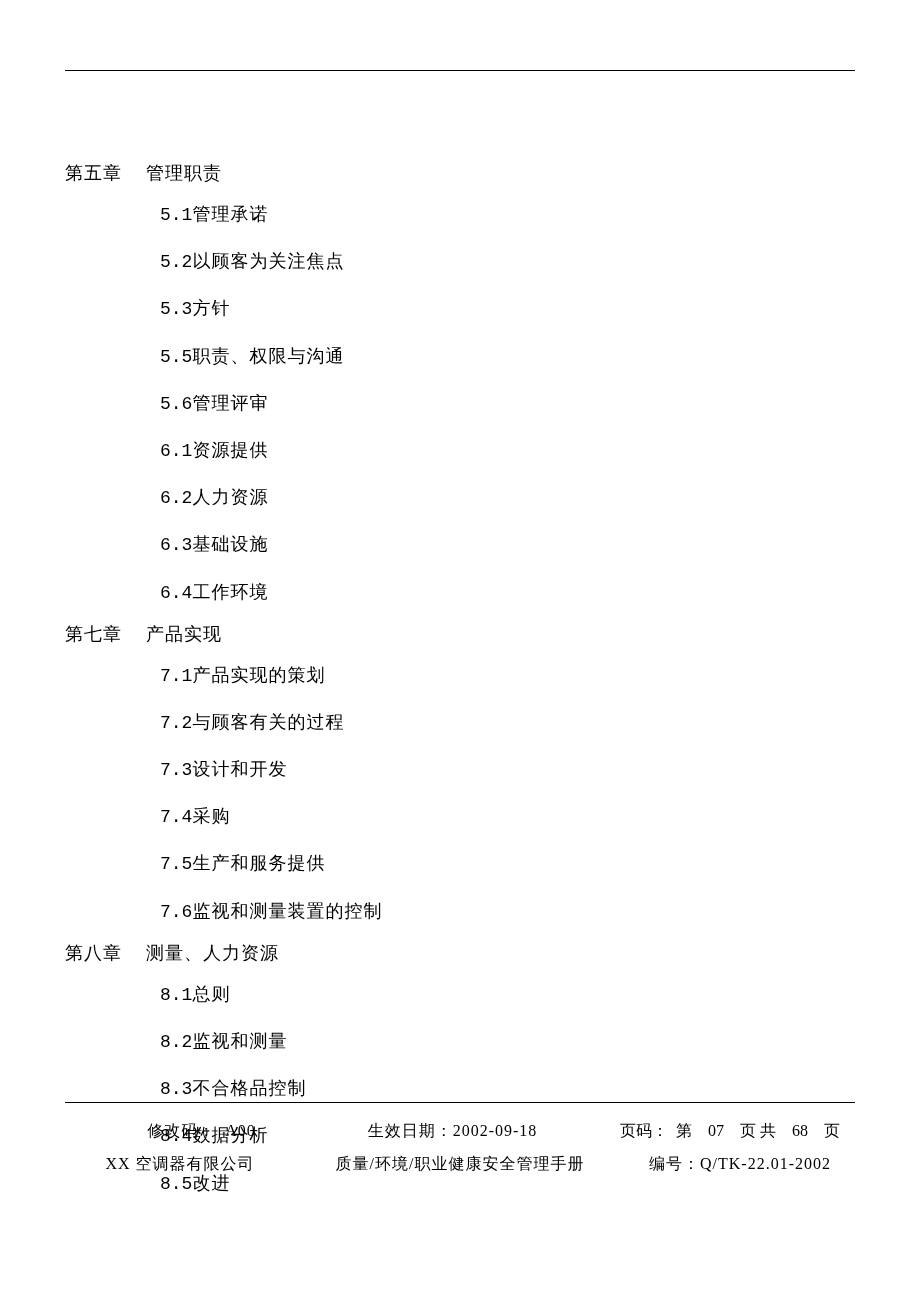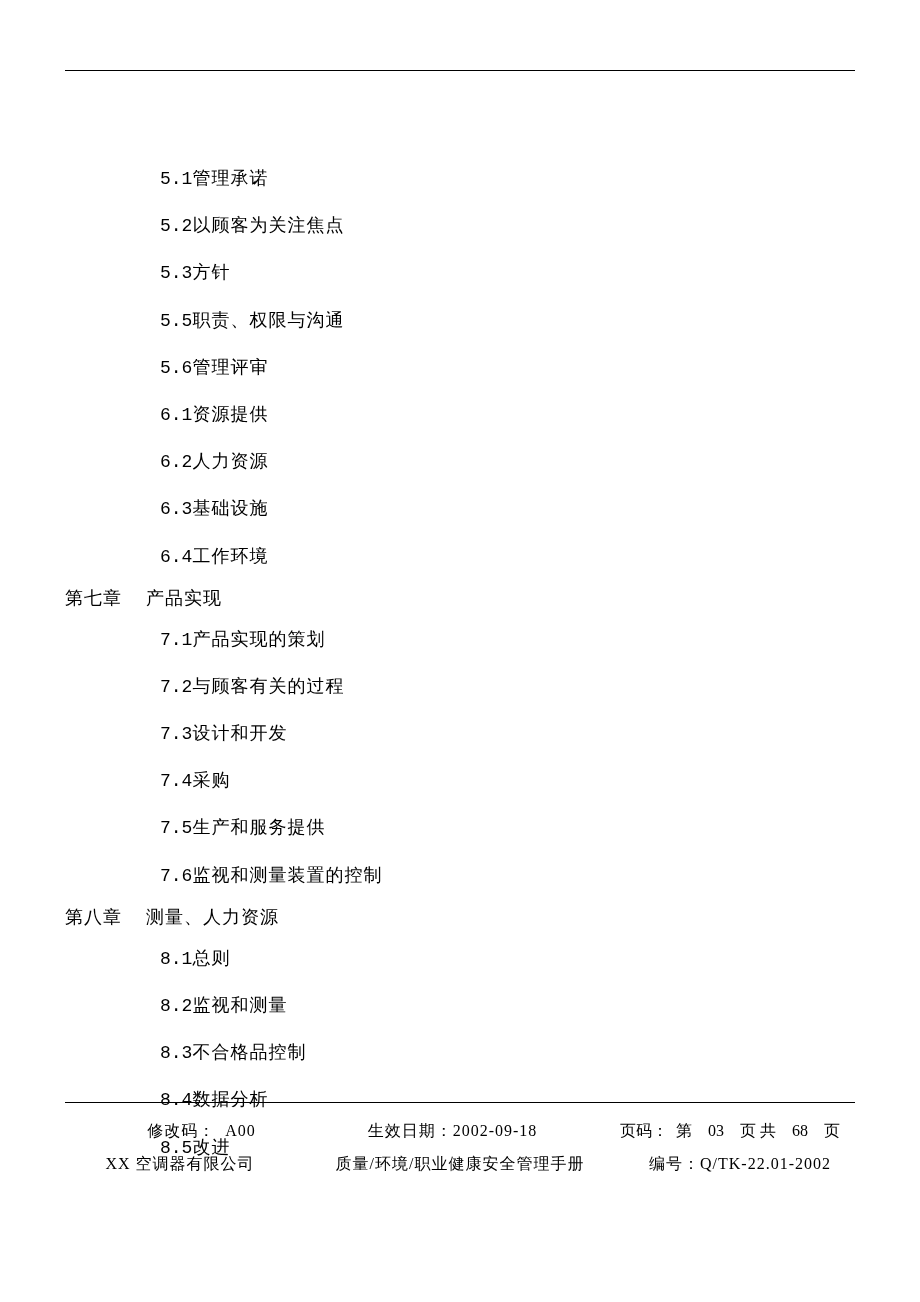--- a/index.html
+++ b/index.html
@@ -88,20 +88,23 @@
     }
   </style>
 </head>
 <body>
 
 <div class="top-line"></div>
 
 <div class="content">
 
   <div class="section">
+    <div class="chapter">
+      <span class="chapter-prefix">第五章</span><span class="chapter-title">管理职责</span>
+    </div>
     <div class="sub-item"><span class="sub-num">5.1</span><span>管理承诺</span></div>
     <div class="sub-item"><span class="sub-num">5.2</span><span>以顾客为关注焦点</span></div>
     <div class="sub-item"><span class="sub-num">5.3</span><span>方针</span></div>
     <div class="sub-item"><span class="sub-num">5.5</span><span>职责、权限与沟通</span></div>
     <div class="sub-item"><span class="sub-num">5.6</span><span>管理评审</span></div>
   </div>
 
   <div class="section">
     <div class="sub-item"><span class="sub-num">6.1</span><span>资源提供</span></div>
     <div class="sub-item"><span class="sub-num">6.2</span><span>人力资源</span></div>
@@ -137,21 +140,21 @@
 <div class="footer">
   <div class="bottom-line"></div>
   <div class="footer-row">
     <div class="footer-row1-col1">
       <span>修改码：</span>&nbsp;&nbsp;<span>A00</span>
     </div>
     <div class="footer-row1-col2">
       <span>生效日期：</span><span>2002-09-18</span>
     </div>
     <div class="footer-row1-col3 page-spaced">
-      <span>页码：</span>&nbsp;&nbsp;<span>第　03　页 共　68　页</span>
+      <span>页码：</span>&nbsp;&nbsp;<span>第　07　页 共　68　页</span>
     </div>
   </div>
   <div class="footer-row">
     <div class="footer-row2-col1">XX 空调器有限公司</div>
     <div class="footer-row2-col2">质量/环境/职业健康安全管理手册</div>
     <div class="footer-row2-col3">
       <span>编号：</span><span>Q/TK-22.01-2002</span>
     </div>
   </div>
 </div>

